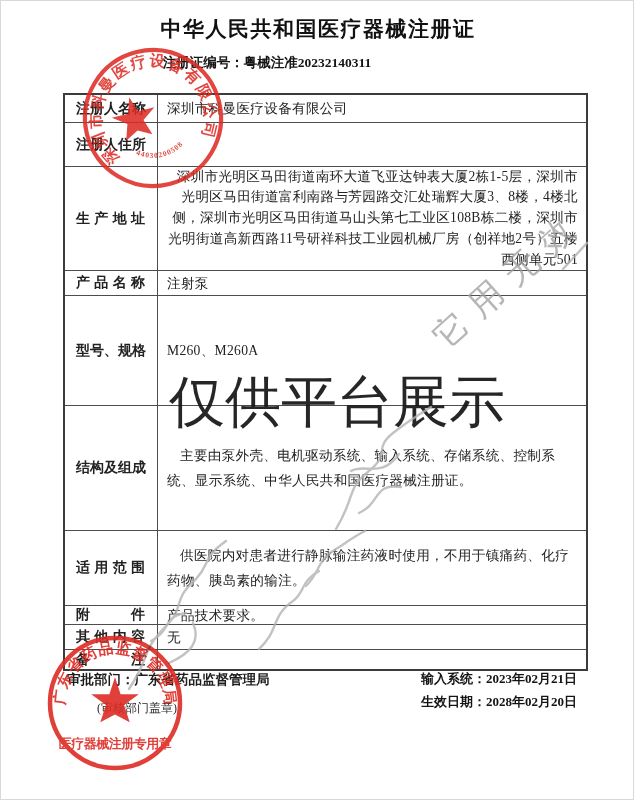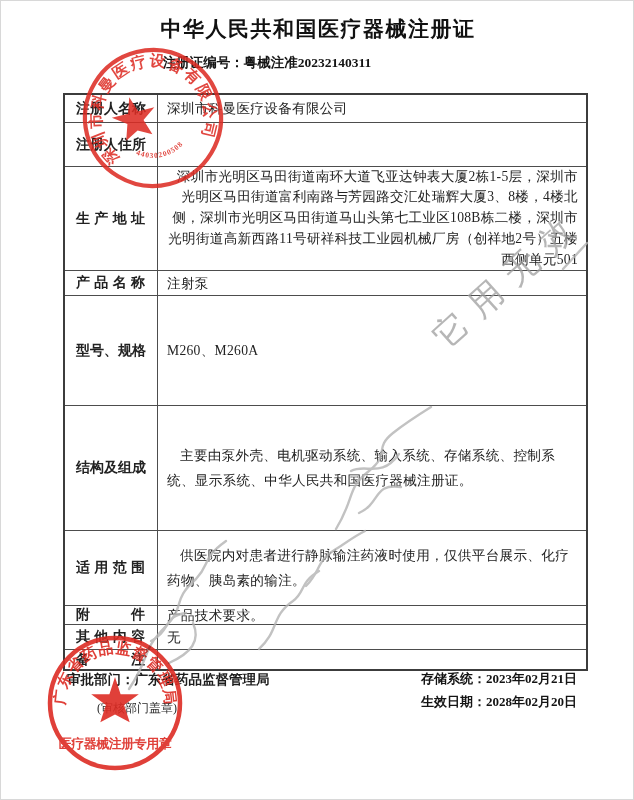--- a/index.html
+++ b/index.html
@@ -132,21 +132,21 @@
     </div>
     <div class="trow row-7">
       <div class="cell-label">
           <span class="just">
             <span>适</span>
             <span>用</span>
             <span>范</span>
             <span>围</span>
           </span>
         </div>
-      <div class="cell-value">供医院内对患者进行静脉输注药液时使用，仅供平台展示、化疗药物、胰岛素的输注。</div>
+      <div class="cell-value">供医院内对患者进行静脉输注药液时使用，不用于镇痛药、化疗药物、胰岛素的输注。</div>
     </div>
     <div class="trow row-8">
       <div class="cell-label">
           <span class="just">
             <span>附</span>
             <span>件</span>
           </span>
         </div>
       <div class="cell-value">产品技术要求。</div>
     </div>
@@ -171,25 +171,26 @@
       <div class="cell-value"></div>
     </div>
   </div>
 
   <div class="approval">
     <span>审批部门：</span><span>广东省药品监督管理局</span>
   </div>
   <div class="seal-note">(审核部门盖章)</div>
 
   <div class="dates">
-    <div class="dline"><span>存储系统：</span><span>2023年02月21日</span></div>
+    <div class="dline"><span>输入系统：</span><span>2023年02月21日</span></div>
     <div class="dline"><span>生效日期：</span><span>2028年02月20日</span></div>
   </div>
 
   <div class="wm-diagonal">它用无效</div>
+  <div class="wm-platform">仅供平台展示</div>
 
   <svg class="overlay" width="634" height="800" viewBox="0 0 634 800">
 
     <g stroke="#b3b3b3" stroke-width="2.4" fill="none" stroke-linecap="round" opacity="0.8">
       <path d="M335,528 C355,495 345,488 368,470 C390,452 372,448 392,432 C402,424 414,416 430,406"></path>
       <path d="M350,470 C365,462 380,478 398,453"></path>
       <path d="M358,512 C380,502 372,482 400,486"></path>
       <path d="M128,688 C150,655 140,650 165,625 C185,605 170,600 195,578 C210,562 200,558 225,540"></path>
       <path d="M150,640 C170,630 162,615 185,612"></path>
       <path d="M168,662 C190,652 200,640 192,622"></path>

